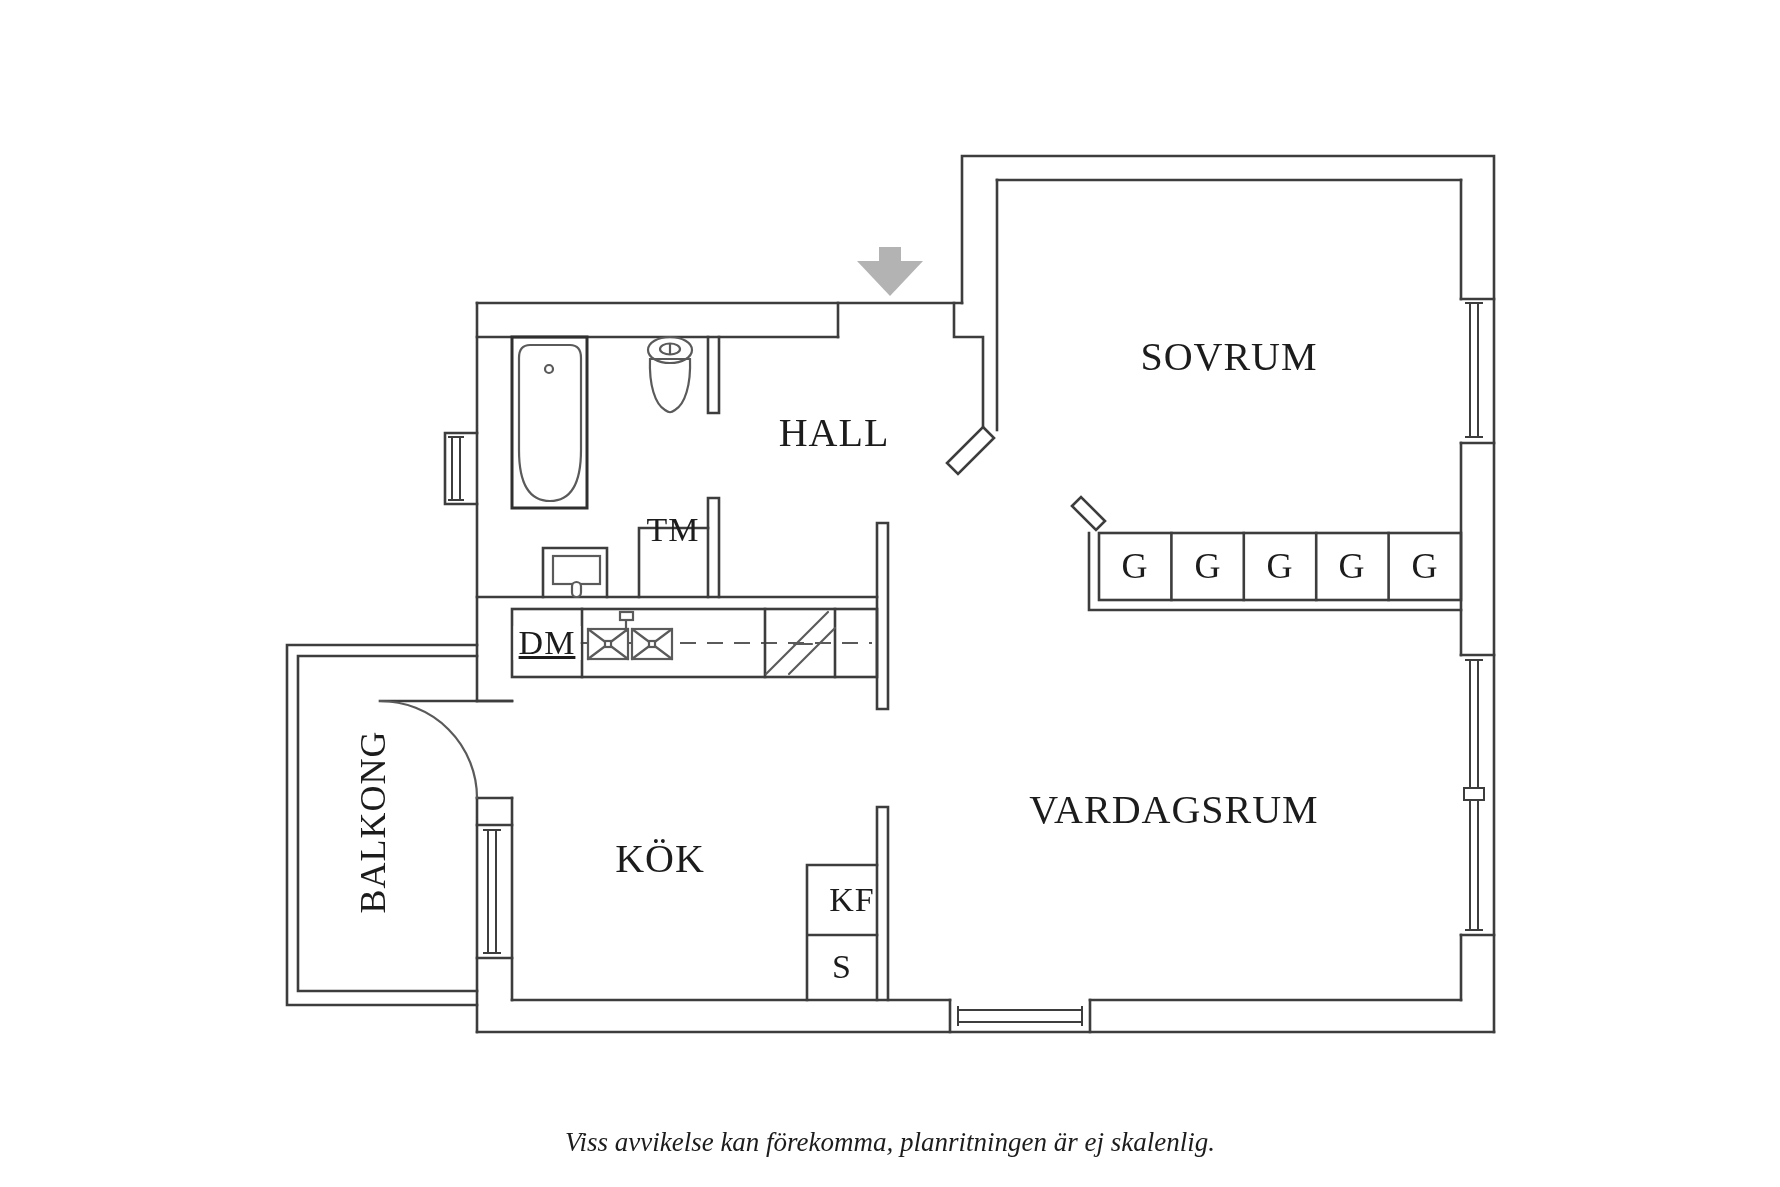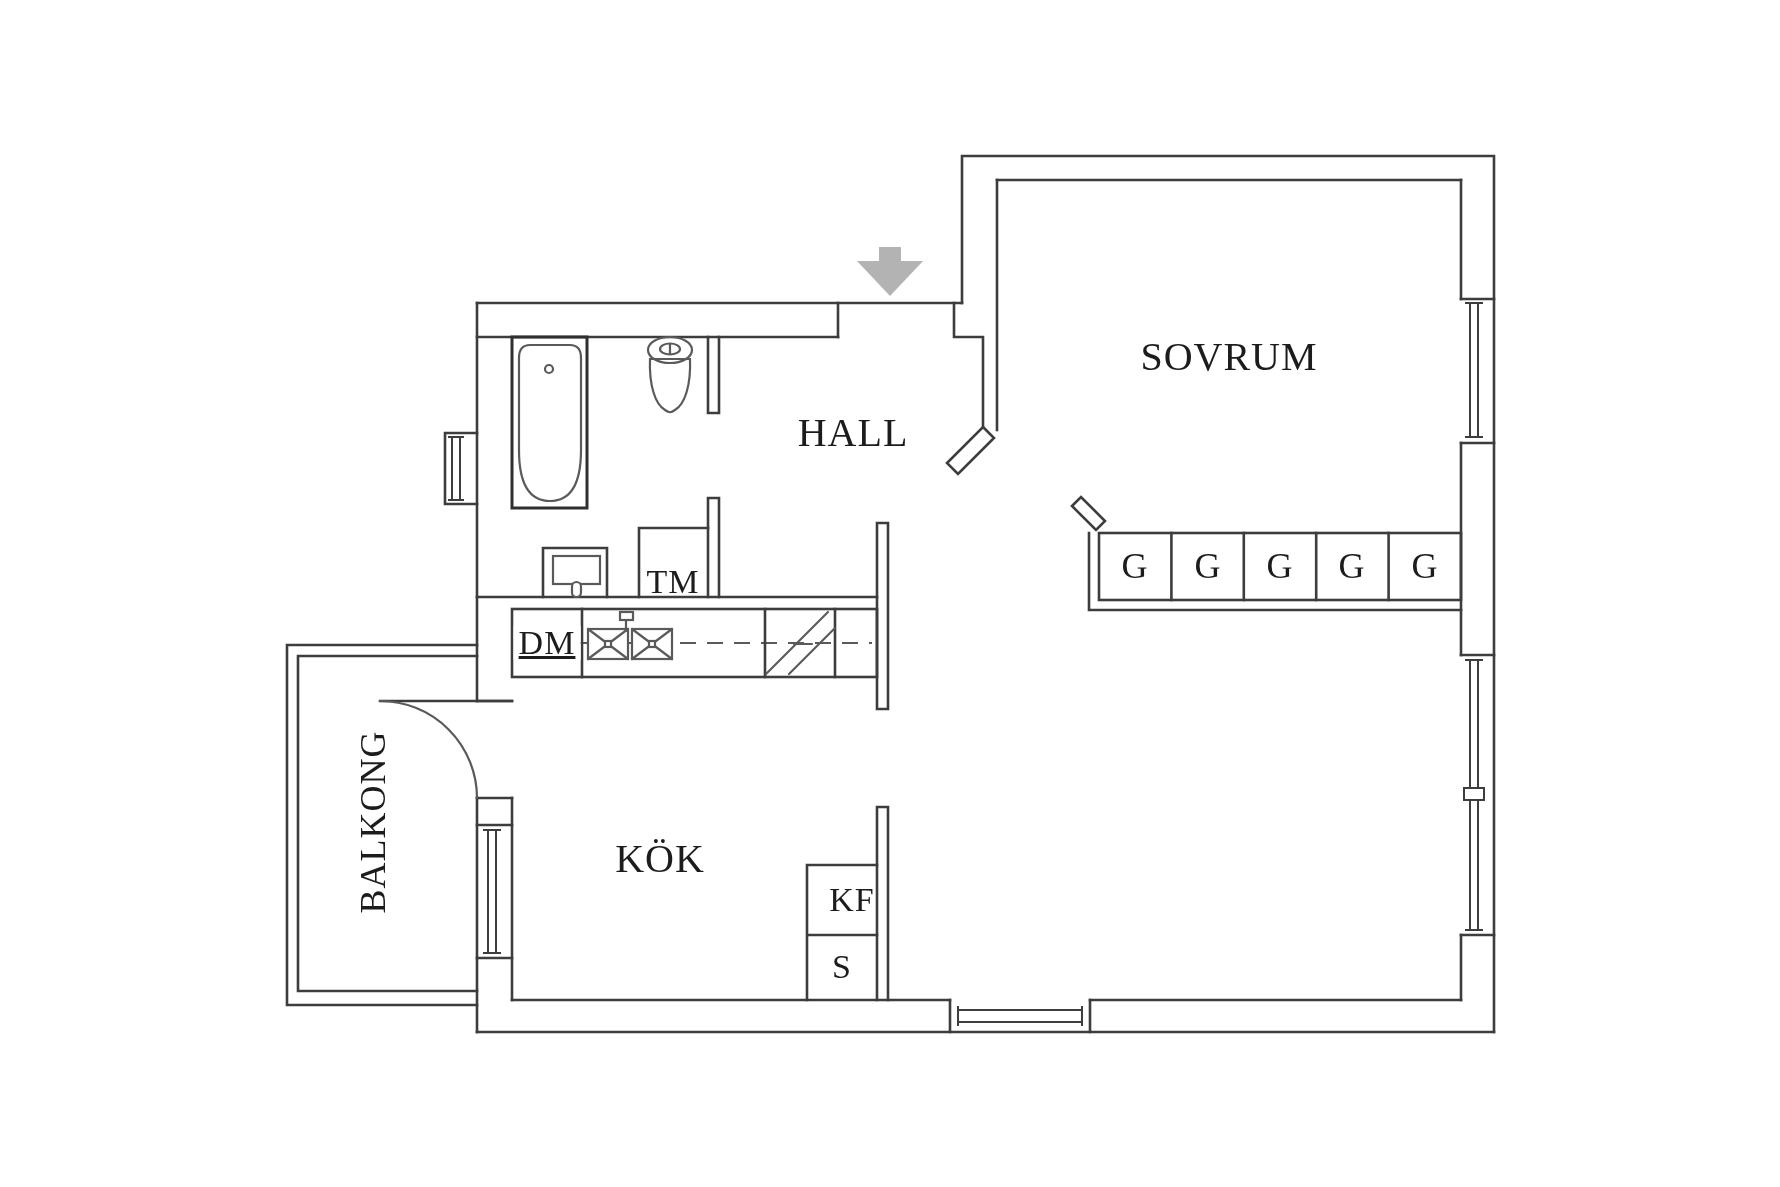--- a/index.html
+++ b/index.html
@@ -173,29 +173,31 @@
       <path class="fix" d="M794,644 H812"></path>
     </g>
 
     <g>
       <rect class="wall" x="1099" y="533" width="362" height="67"></rect>
       <path class="wall" d="M1171.4,533 V600 M1243.8,533 V600 M1316.2,533 V600 M1388.6,533 V600"></path>
     </g>
   </svg>
 
   <div class="lbl" style="left:1229px;top:357px;">SOVRUM</div>
-  <div class="lbl" style="left:853px;top:433px;">HALL</div>
+  <div class="lbl" style="left:834px;top:433px;">HALL</div>
+  <div class="lbl" style="left:1174px;top:810px;">VARDAGSRUM</div>
   <div class="lbl" style="left:660px;top:843px;margin-top:16px;">KÖK</div>
   <div class="lbl md rot" style="left:373px;top:822px;">BALKONG</div>
 
-  <div class="lbl sm" style="left:673px;top:582px;">TM</div>
+  <div class="lbl sm" style="left:673px;top:530px;">TM</div>
   <div class="lbl sm onwhite" style="left:547px;top:643px;text-decoration:underline;">DM</div>
   <div class="lbl sm" style="left:842px;top:900px;margin-left:10px;">KF</div>
   <div class="lbl sm" style="left:842px;top:967px;">S</div>
 
   <div class="lbl md" style="left:1135px;top:566px;">G</div>
   <div class="lbl md" style="left:1208px;top:566px;">G</div>
   <div class="lbl md" style="left:1280px;top:566px;">G</div>
   <div class="lbl md" style="left:1352px;top:566px;">G</div>
   <div class="lbl md" style="left:1425px;top:566px;">G</div>
 
+  <div class="caption" style="left:890px;top:1142px;">Viss avvikelse kan förekomma, planritningen är ej skalenlig.</div>
 
 </div>
 
 </body></html>

